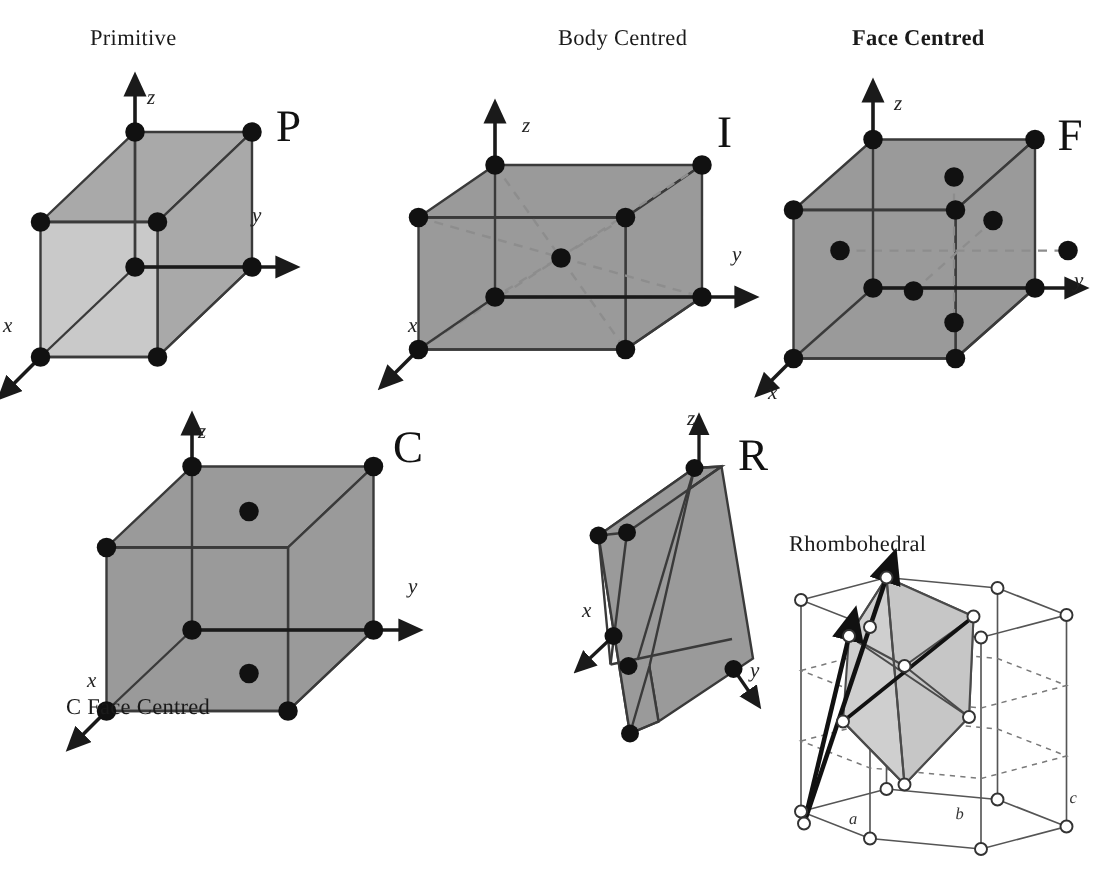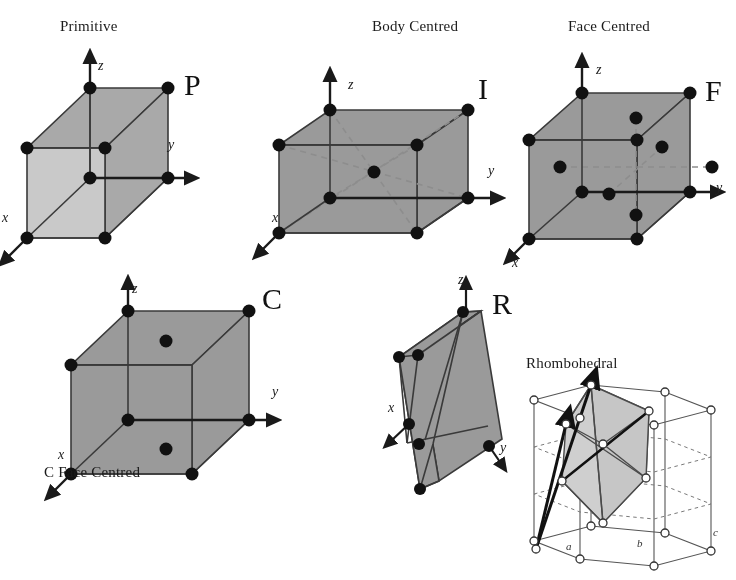--- a/index.html
+++ b/index.html
@@ -283,21 +283,21 @@
 <div class="axis-label" style="left:98px; top:58px;">z</div>
 <div class="axis-label" style="left:168px; top:137px;">y</div>
 <div class="axis-label" style="left:2px; top:210px;">x</div>
 
 <div class="cell-title" style="left:328px; top:18px;margin-left:44px;">Body Centred</div>
 <div class="cell-symbol" style="left:478px; top:72px;">I</div>
 <div class="axis-label" style="left:348px; top:77px;">z</div>
 <div class="axis-label" style="left:488px; top:163px;">y</div>
 <div class="axis-label" style="left:272px; top:210px;">x</div>
 
-<div class="cell-title" style="left:568px; top:18px;">Face Centred</div>
+<div class="cell-title" style="left:568px; top:18px;font-weight:bold;">Face Centred</div>
 <div class="cell-symbol" style="left:705px; top:74px;">F</div>
 <div class="axis-label" style="left:596px; top:62px;">z</div>
 <div class="axis-label" style="left:716px; top:180px;">y</div>
 <div class="axis-label" style="left:512px; top:255px;">x</div>
 
 <div class="cell-title" style="left:44px; top:464px;">C Face Centred</div>
 <div class="cell-symbol" style="left:262px; top:282px;">C</div>
 <div class="axis-label" style="left:132px; top:281px;">z</div>
 <div class="axis-label" style="left:272px; top:384px;">y</div>
 <div class="axis-label" style="left:58px; top:447px;">x</div>

